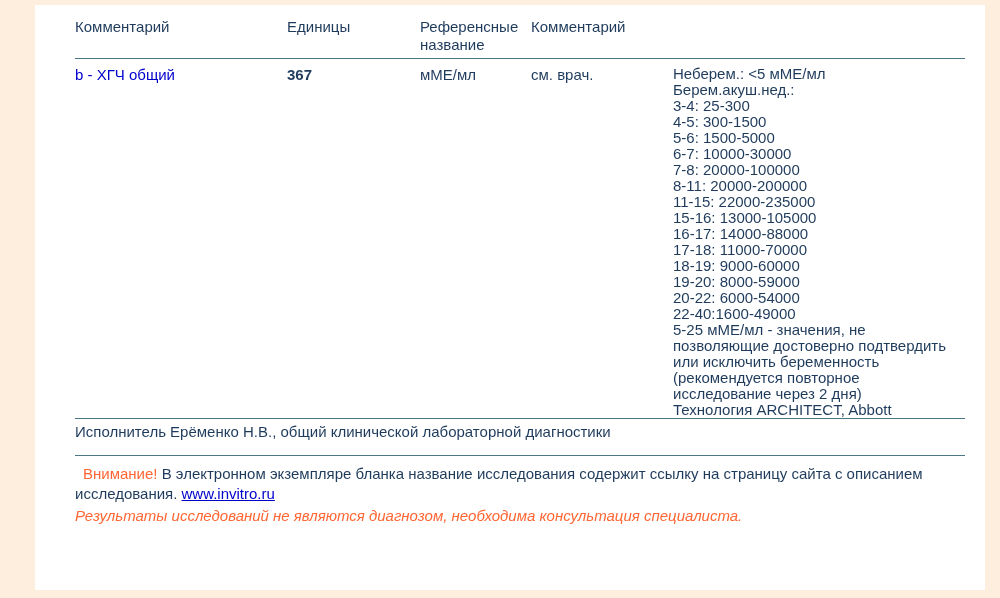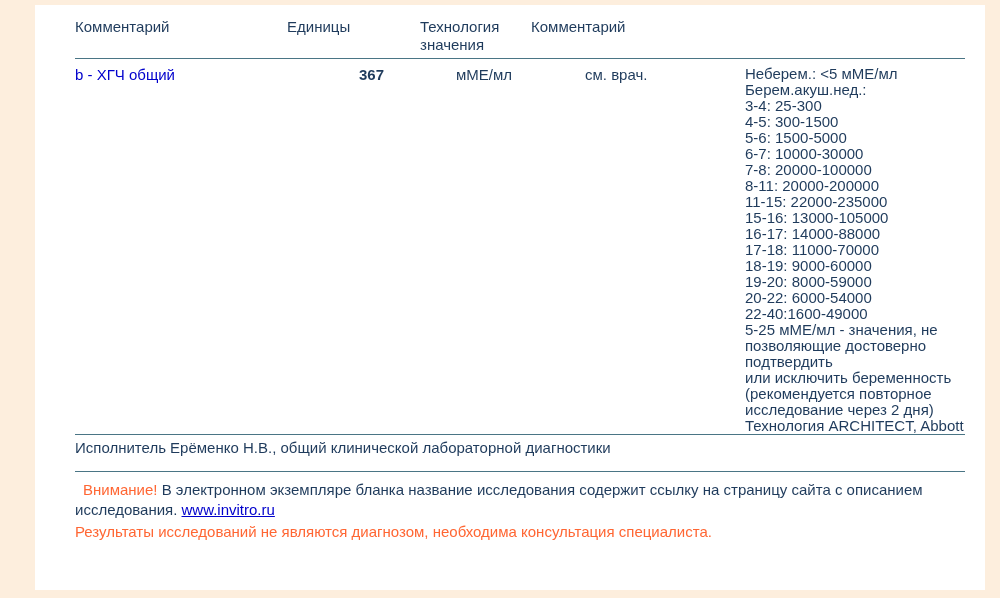--- a/index.html
+++ b/index.html
@@ -39,29 +39,27 @@
     padding-top:13px;
     padding-bottom:4px;
   }
   .table-header .cell{
     line-height:18px;
     color:var(--text-dark);
   }
   .cell-ref-header{max-width:110px;}
   .table-row{
     margin-top:7px;
-    gap:18px;
   }
   .test-link{
     color:var(--link-blue);
     cursor:pointer;
   }
   .result-value{
     font-weight:bold;
-    text-align:center;
   }
   .comment{
     white-space:pre-line;
     line-height:16px;
   }
   .executor{
     margin:4px 20px 14px 40px;
     line-height:18px;
   }
   .attention{
@@ -70,31 +68,32 @@
   }
   .orange{color:var(--accent-orange);margin-left:8px;}
   .site-link{
     color:var(--link-blue);
     text-decoration:underline;
     cursor:pointer;
   }
   .disclaimer{
     margin:0 20px 12px 40px;
     line-height:20px;
+    font-style:italic;
   }
 </style>
 </head>
 <body>
 
 <div class="content">
 
   <div class="row-grid table-header">
     <div class="cell">Комментарий</div>
     <div class="cell">Единицы</div>
-    <div class="cell cell-ref-header">Технология значения</div>
+    <div class="cell cell-ref-header">Референсные название</div>
     <div class="cell">Комментарий</div>
   </div>
 
   <hr class="rule">
 
   <div class="row-grid table-row">
     <div class="cell test-link">b - ХГЧ общий</div>
     <div class="cell result-value">367</div>
     <div class="cell">мМЕ/мл</div>
     <div class="cell">см. врач.</div>

